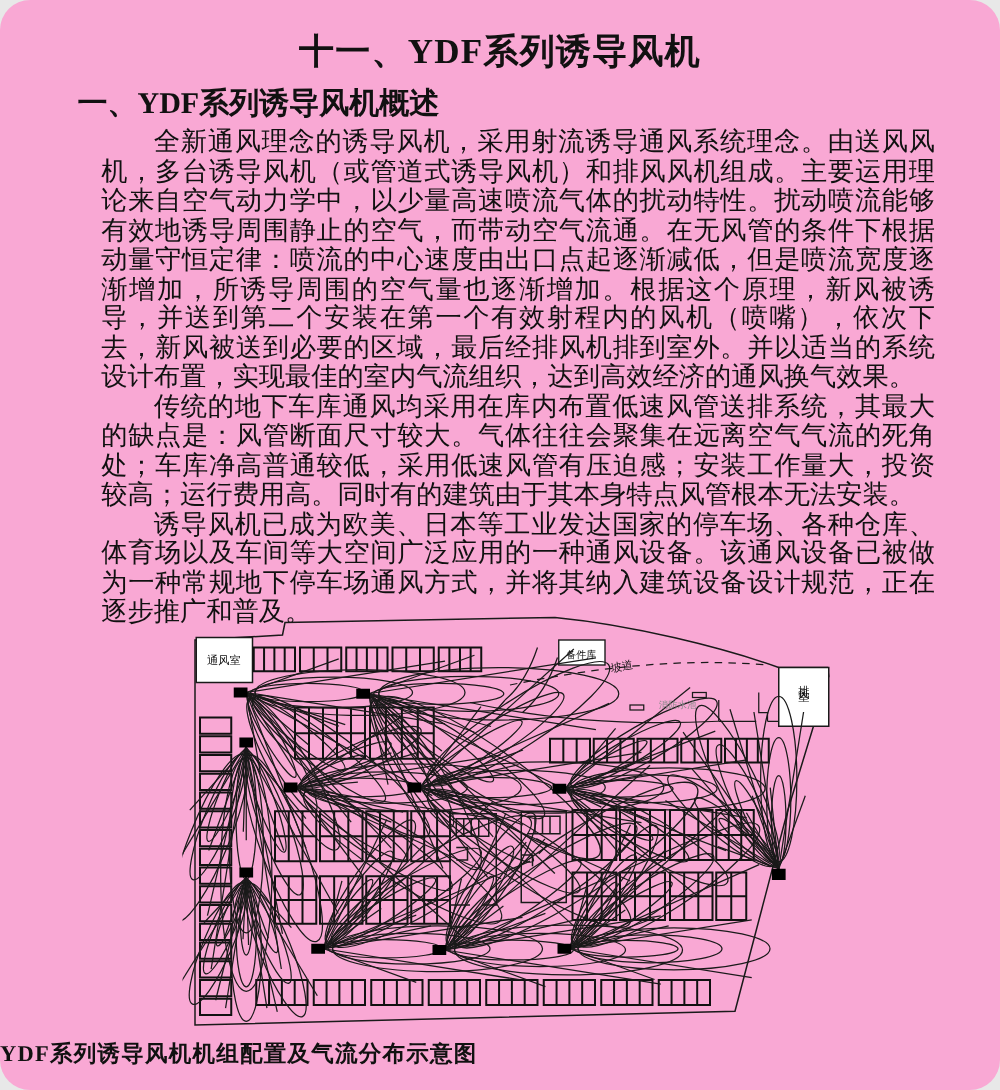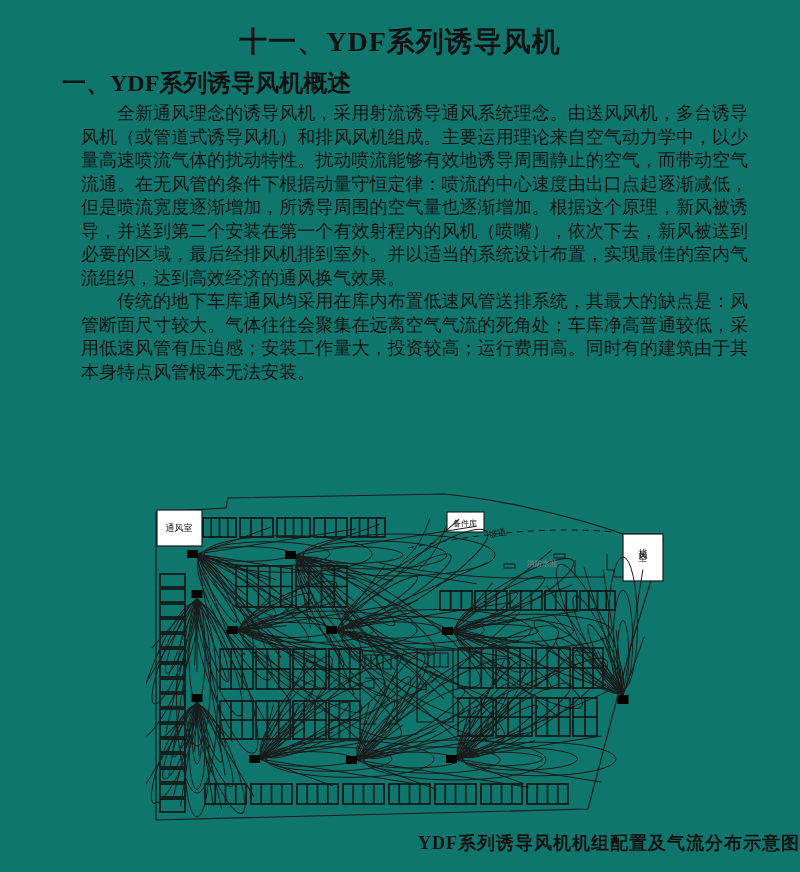--- a/index.html
+++ b/index.html
@@ -1,56 +1,58 @@
 <!DOCTYPE html>
 <html><head>
 <meta charset="utf-8">
 <style>
   html,body{margin:0;padding:0;background:#e8e8e8;}
   .page{
     position:relative;width:800px;height:872px;margin:0 auto;
-    background:#0f766e;color:#111;overflow:hidden;
+    background:#f9a8d4;color:#111;overflow:hidden;
     font-family:"Liberation Serif","DejaVu Serif",serif;
+    border-radius:24px;
   }
   .doc-title{
     margin:26px 0 0 0;text-align:center;font-size:28px;font-weight:bold;
     letter-spacing:1px;line-height:32px;
   }
   .sec-heading{
     margin:14px 0 8px 62px;font-size:24px;font-weight:bold;line-height:22px;
   }
   .body-text{margin:0 52px 0 81px;}
   .body-text p{
-    margin:0;font-size:18px;line-height:23.5px;text-align:justify;
+    margin:0;font-size:21px;line-height:23.5px;text-align:justify;
     text-justify:inter-character;text-indent:2em;
   }
   .figure{position:absolute;left:146px;top:488px;width:522px;height:340px;}
   .figure svg{display:block;width:522px;height:340px;}
   .fig-caption{
-    position:absolute;left:0;top:831px;width:100%;text-align:right;
+    position:absolute;left:0;top:831px;width:100%;text-align:left;
     font-size:18px;font-weight:bold;letter-spacing:1px;
   }
   svg text{font-family:"Liberation Sans","DejaVu Sans",sans-serif;fill:#111;}
   .lbl{font-size:9px;}
   .lbl-sm{font-size:8px;}
   .lbl-faint{font-size:7.5px;fill:#8a8a8a;}
   .vtext{writing-mode:vertical-rl;letter-spacing:2px;font-size:9px;}
 </style>
 </head>
 <body>
 
 <div class="page">
 
   <div class="doc-title">十一、YDF系列诱导风机</div>
 
   <div class="sec-heading">一、YDF系列诱导风机概述</div>
 
   <div class="body-text">
     <p>全新通风理念的诱导风机，采用射流诱导通风系统理念。由送风风机，多台诱导风机（或管道式诱导风机）和排风风机组成。主要运用理论来自空气动力学中，以少量高速喷流气体的扰动特性。扰动喷流能够有效地诱导周围静止的空气，而带动空气流通。在无风管的条件下根据动量守恒定律：喷流的中心速度由出口点起逐渐减低，但是喷流宽度逐渐增加，所诱导周围的空气量也逐渐增加。根据这个原理，新风被诱导，并送到第二个安装在第一个有效射程内的风机（喷嘴），依次下去，新风被送到必要的区域，最后经排风机排到室外。并以适当的系统设计布置，实现最佳的室内气流组织，达到高效经济的通风换气效果。</p>
     <p>传统的地下车库通风均采用在库内布置低速风管送排系统，其最大的缺点是：风管断面尺寸较大。气体往往会聚集在远离空气气流的死角处；车库净高普通较低，采用低速风管有压迫感；安装工作量大，投资较高；运行费用高。同时有的建筑由于其本身特点风管根本无法安装。</p>
+    <p>诱导风机已成为欧美、日本等工业发达国家的停车场、各种仓库、体育场以及车间等大空间广泛应用的一种通风设备。该通风设备已被做为一种常规地下停车场通风方式，并将其纳入建筑设备设计规范，正在逐步推广和普及。</p>
   </div>
 
   <div class="figure">
     <svg viewBox="0 0 522 340" xmlns="http://www.w3.org/2000/svg">
 
       <path d="M 10,24 L 80,20 L 82,10 L 298,6 C 360,12 432,30 477,46 L 516,46 L 517,53 L 484,161 L 442,321 L 10,332 Z" fill="none" stroke="#1a1a1a" stroke-width="1.2"></path>
 
       <g>
         <rect x="11" y="22" width="45" height="36" fill="#fff" stroke="#1a1a1a" stroke-width="1.2"></rect>
         <rect x="301" y="24" width="37" height="20" fill="#fff" stroke="#1a1a1a" stroke-width="1.1"></rect>

